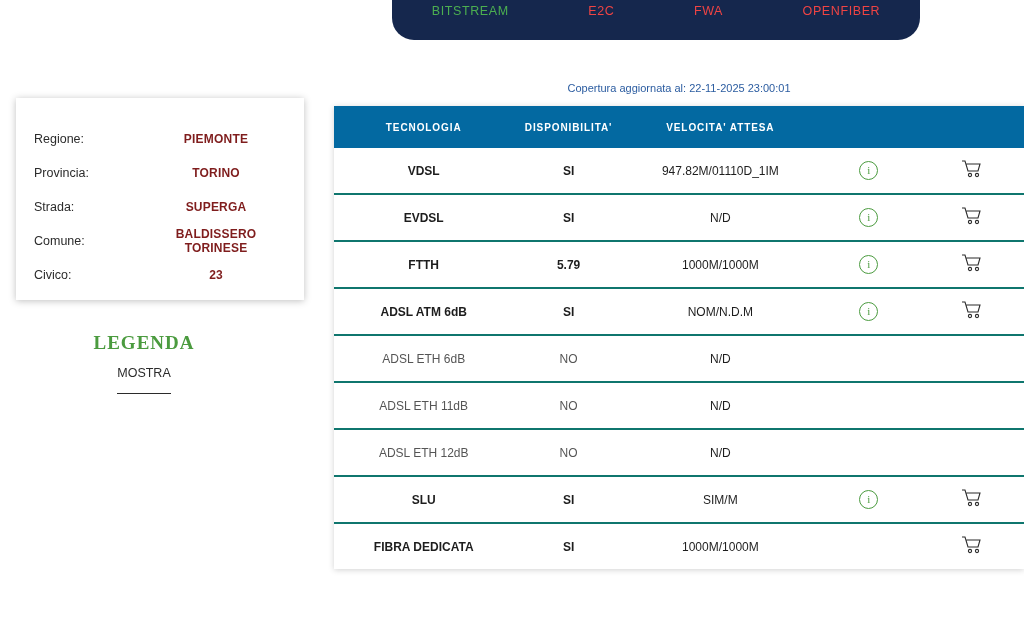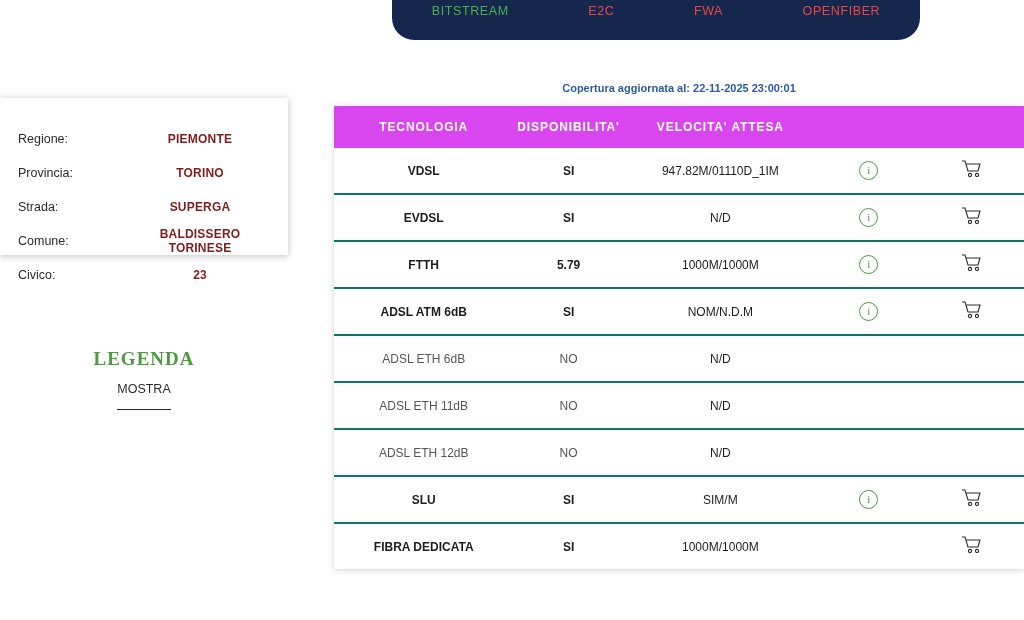--- a/index.html
+++ b/index.html
@@ -37,24 +37,24 @@
     cursor: pointer;
     white-space: nowrap;
   }
   .tabbar .tab.active {
     color: #4caf50;
   }
 
   
   .info-card {
     position: absolute;
-    left: 0px;
+    left: 16px;
     top: 98px;
     width: 288px;
-    height: 157px;
+    height: 202px;
     background: #ffffff;
     box-shadow: 0 1px 7px rgba(0,0,0,0.25);
     padding: 0;
     box-sizing: border-box;
   }
   .info-row {
     display: flex;
     align-items: center;
     height: 34px;
     padding: 0 18px;
@@ -72,21 +72,21 @@
     font-size: 12px;
     font-weight: bold;
     color: #7f1d1d;
     letter-spacing: 0.2px;
   }
 
   
   .legenda {
     position: absolute;
     left: 0px;
-    top: 348px;
+    top: 332px;
     width: 288px;
     text-align: center;
   }
   .legenda-title {
     font-family: "Liberation Serif", serif;
     font-size: 19px;
     font-weight: bold;
     color: #4b9b3f;
     letter-spacing: 1px;
   }
@@ -103,34 +103,34 @@
   
   .right-panel {
     position: absolute;
     left: 334px;
     top: 82px;
     width: 690px;
   }
   .coverage-note {
     text-align: center;
     font-size: 11px;
-    font-weight: bold;
+    font-weight: normal;
     color: #2b5ca0;
     padding: 0 0 12px 0;
   }
   table.tech-table {
     width: 100%;
     border-collapse: collapse;
     background: #ffffff;
     box-shadow: 0 1px 6px rgba(0,0,0,0.18);
   }
   table.tech-table thead th {
-    background: #d946ef;
+    background: #0369a1;
     color: #ffffff;
-    font-size: 12px;
+    font-size: 10px;
     letter-spacing: 0.9px;
     font-weight: bold;
     height: 40px;
     text-align: center;
     vertical-align: middle;
   }
   table.tech-table tbody td {
     border-bottom: 2px solid #0f766e;
     height: 43px;
     text-align: center;

